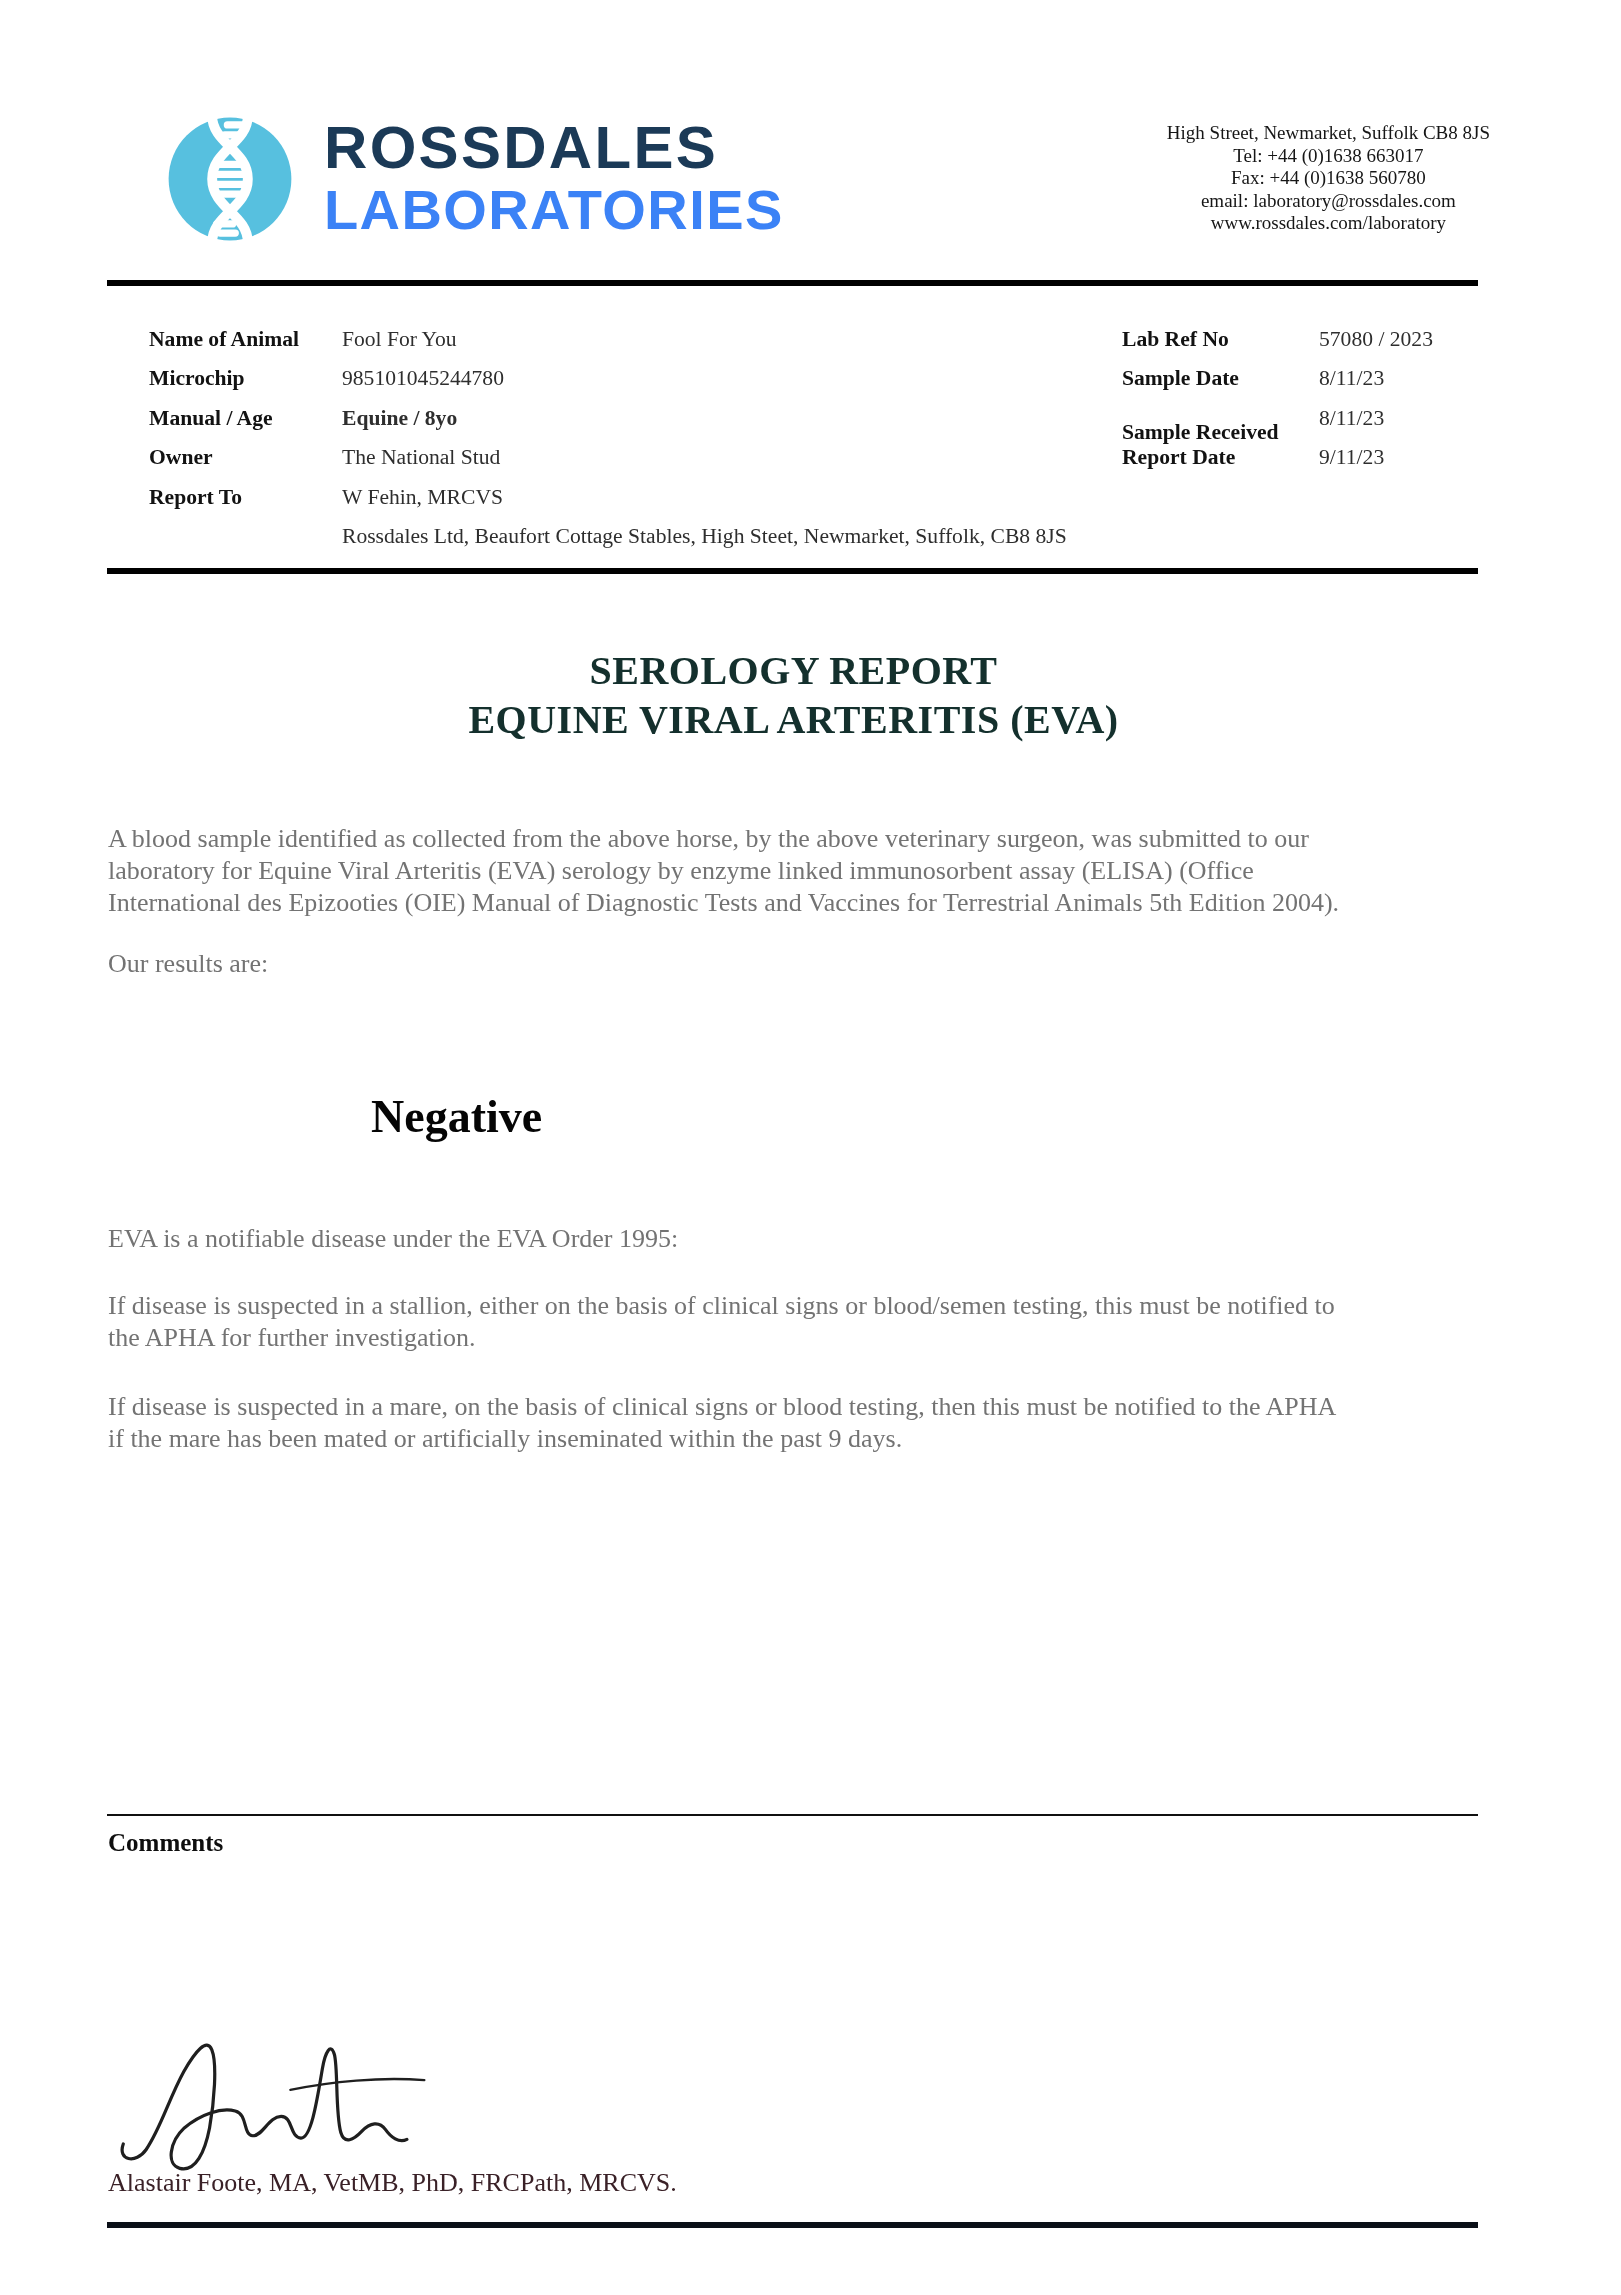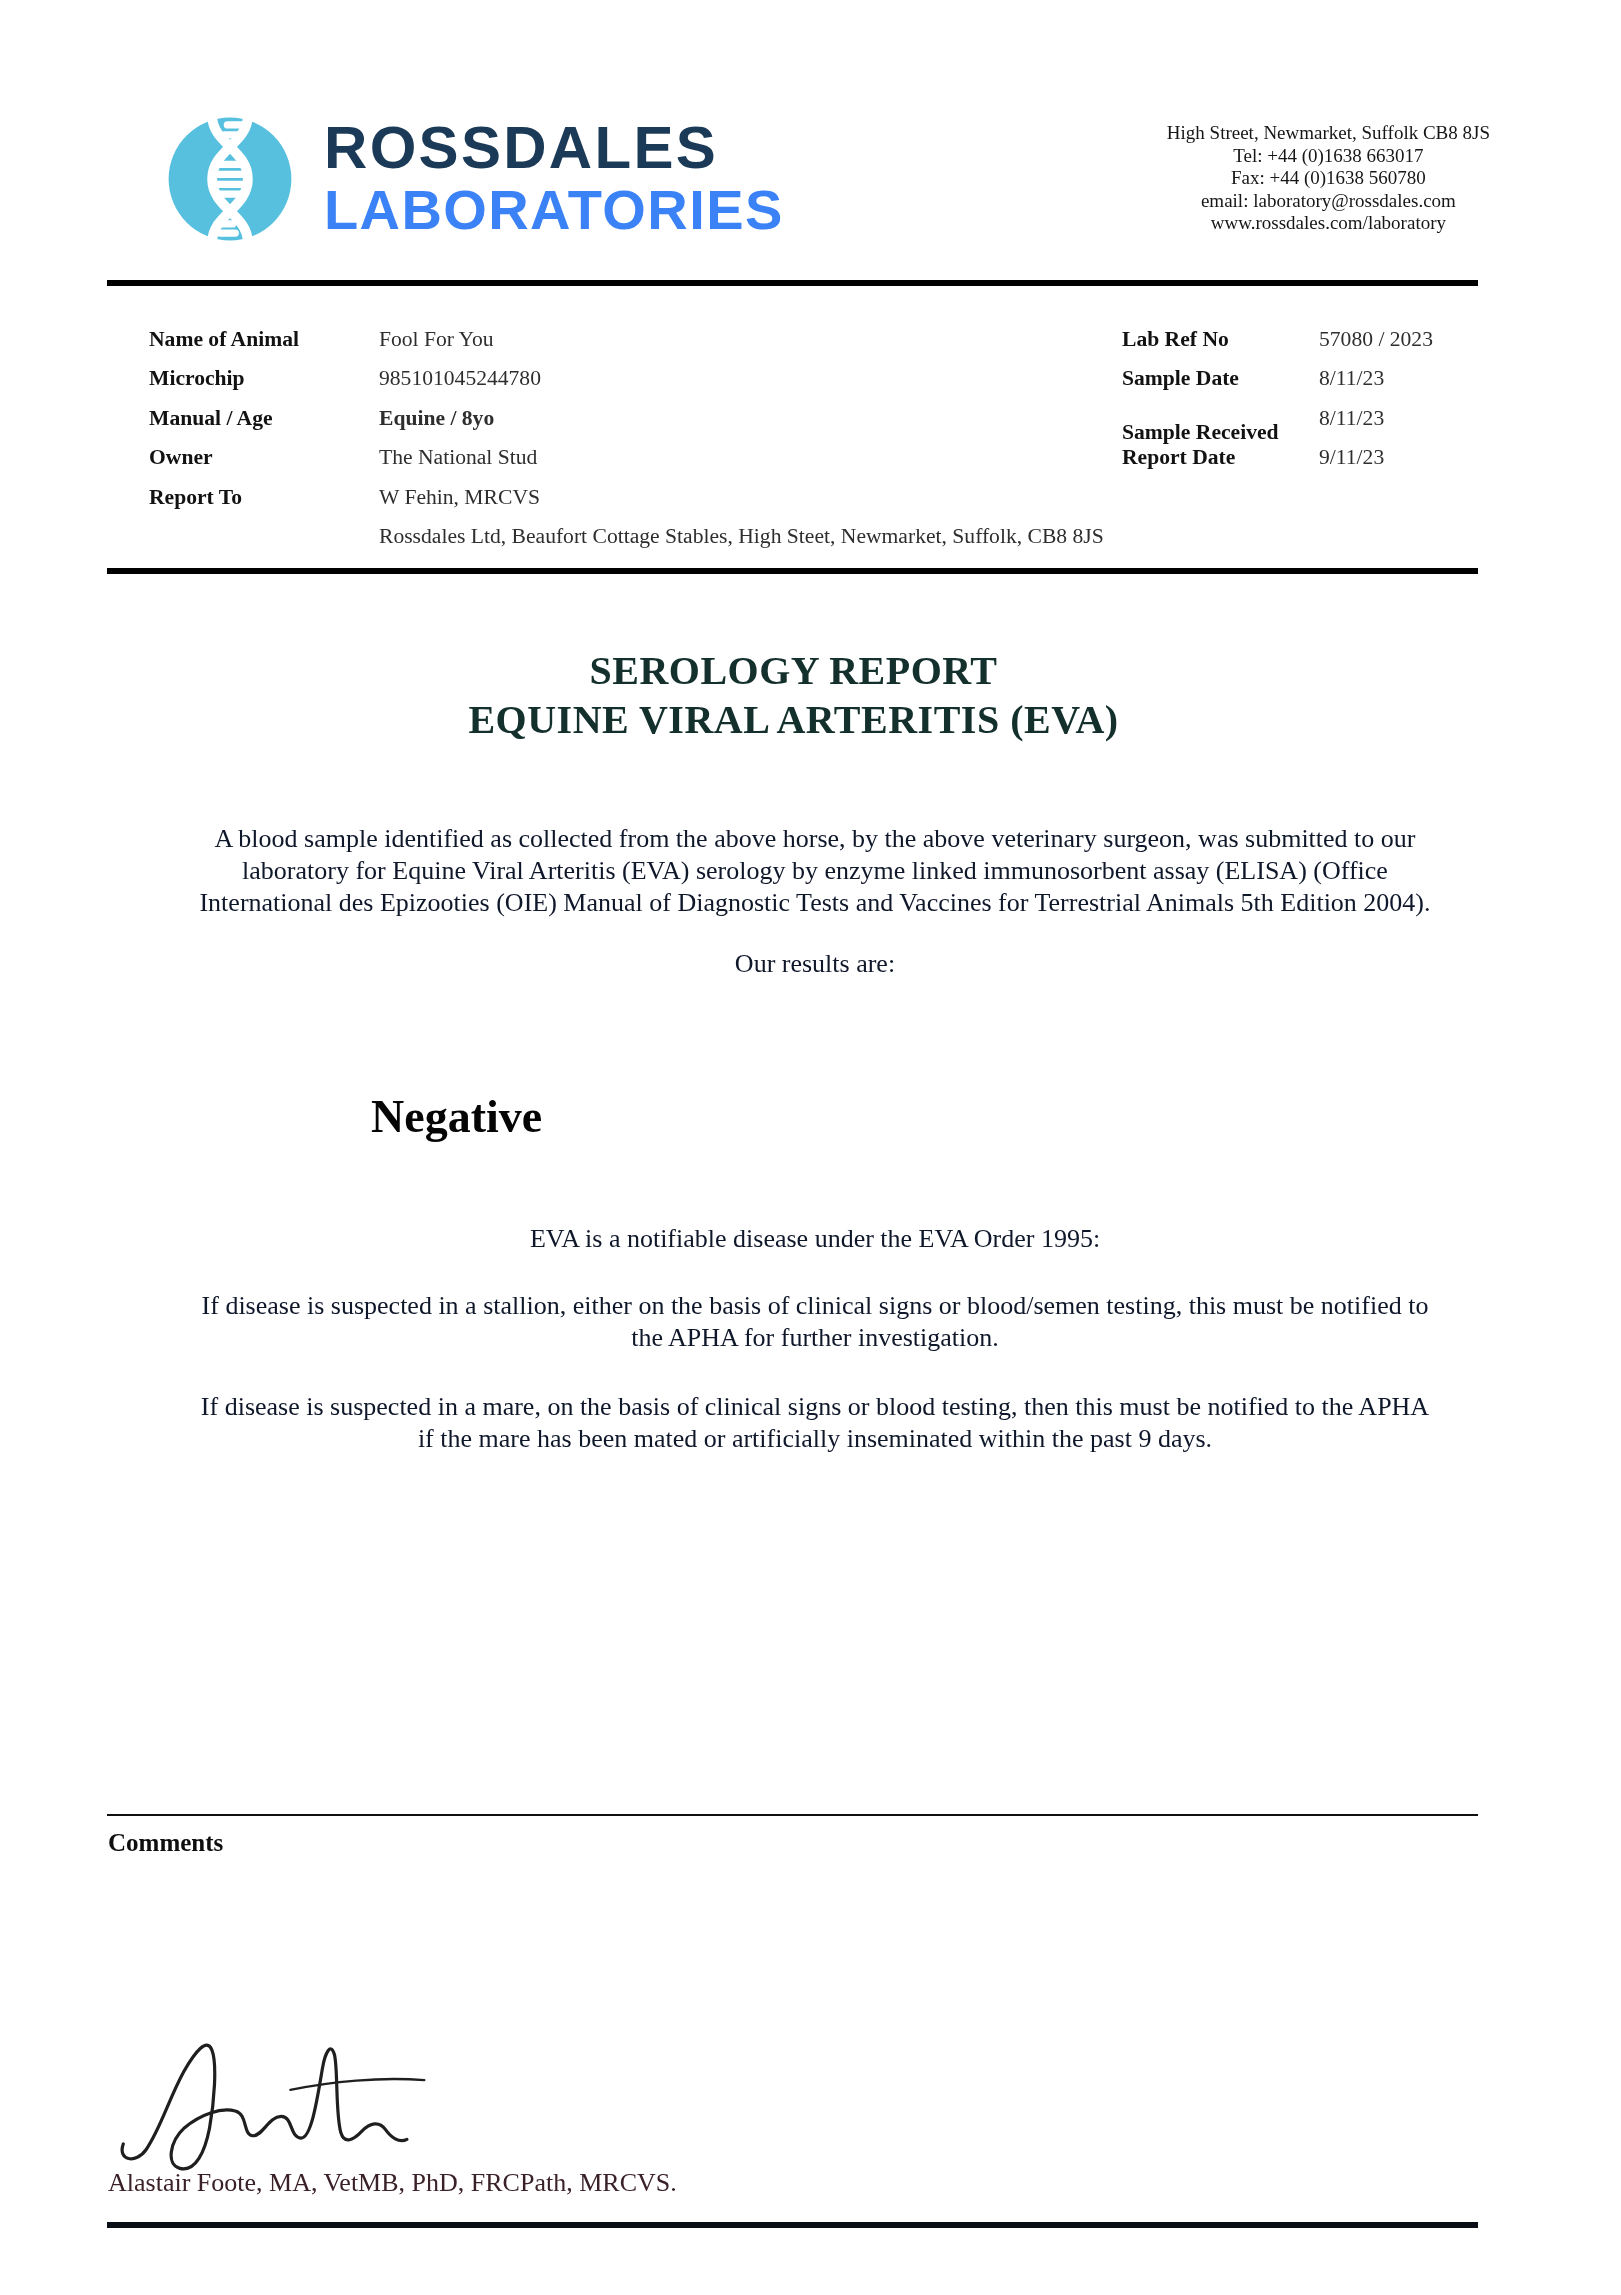--- a/index.html
+++ b/index.html
@@ -26,34 +26,34 @@
   .rule-1{top:280px;height:6px;}
   .rule-2{top:568px;height:6px;}
   .rule-thin{top:1814px;height:2.3px;background:#101010;}
   .footer-bar{top:2222px;height:5.5px;background:#0a0f17;}
 
   
   .drow{position:absolute;font-size:21.6px;line-height:1.15;}
   .dlabel{font-weight:bold;color:#121212;}
   .dvalue{color:#2e2e2e;}
   .col-left-label{left:149px;}
-  .col-left-value{left:342px;margin-left:37px;}
+  .col-left-value{left:342px;}
   .col-right-label{left:1122px;}
   .col-right-value{left:1319px;}
 
   
   .report-title{
     left:108px;top:646px;width:1371px;text-align:center;
     font-weight:bold;font-size:40px;line-height:49px;color:#14302d;letter-spacing:0.5px;
   }
 
   
   .para{
-    left:108px;font-size:26px;line-height:32px;color:#0f172a;
-    white-space:pre-line;width:1414px;text-align:center;
+    left:108px;font-size:26px;line-height:32px;color:#737373;
+    white-space:pre-line;width:1414px;
   }
   .p-intro{top:823px;}
   .p-results{top:948px;}
   .p-negative{
     left:371px;top:1082px;font-weight:bold;font-size:46px;line-height:1;color:#050505;margin-top:12px;
   }
   .p-notifiable{top:1223px;}
   .p-stallion{top:1290px;}
   .p-mare{top:1391px;}
 

